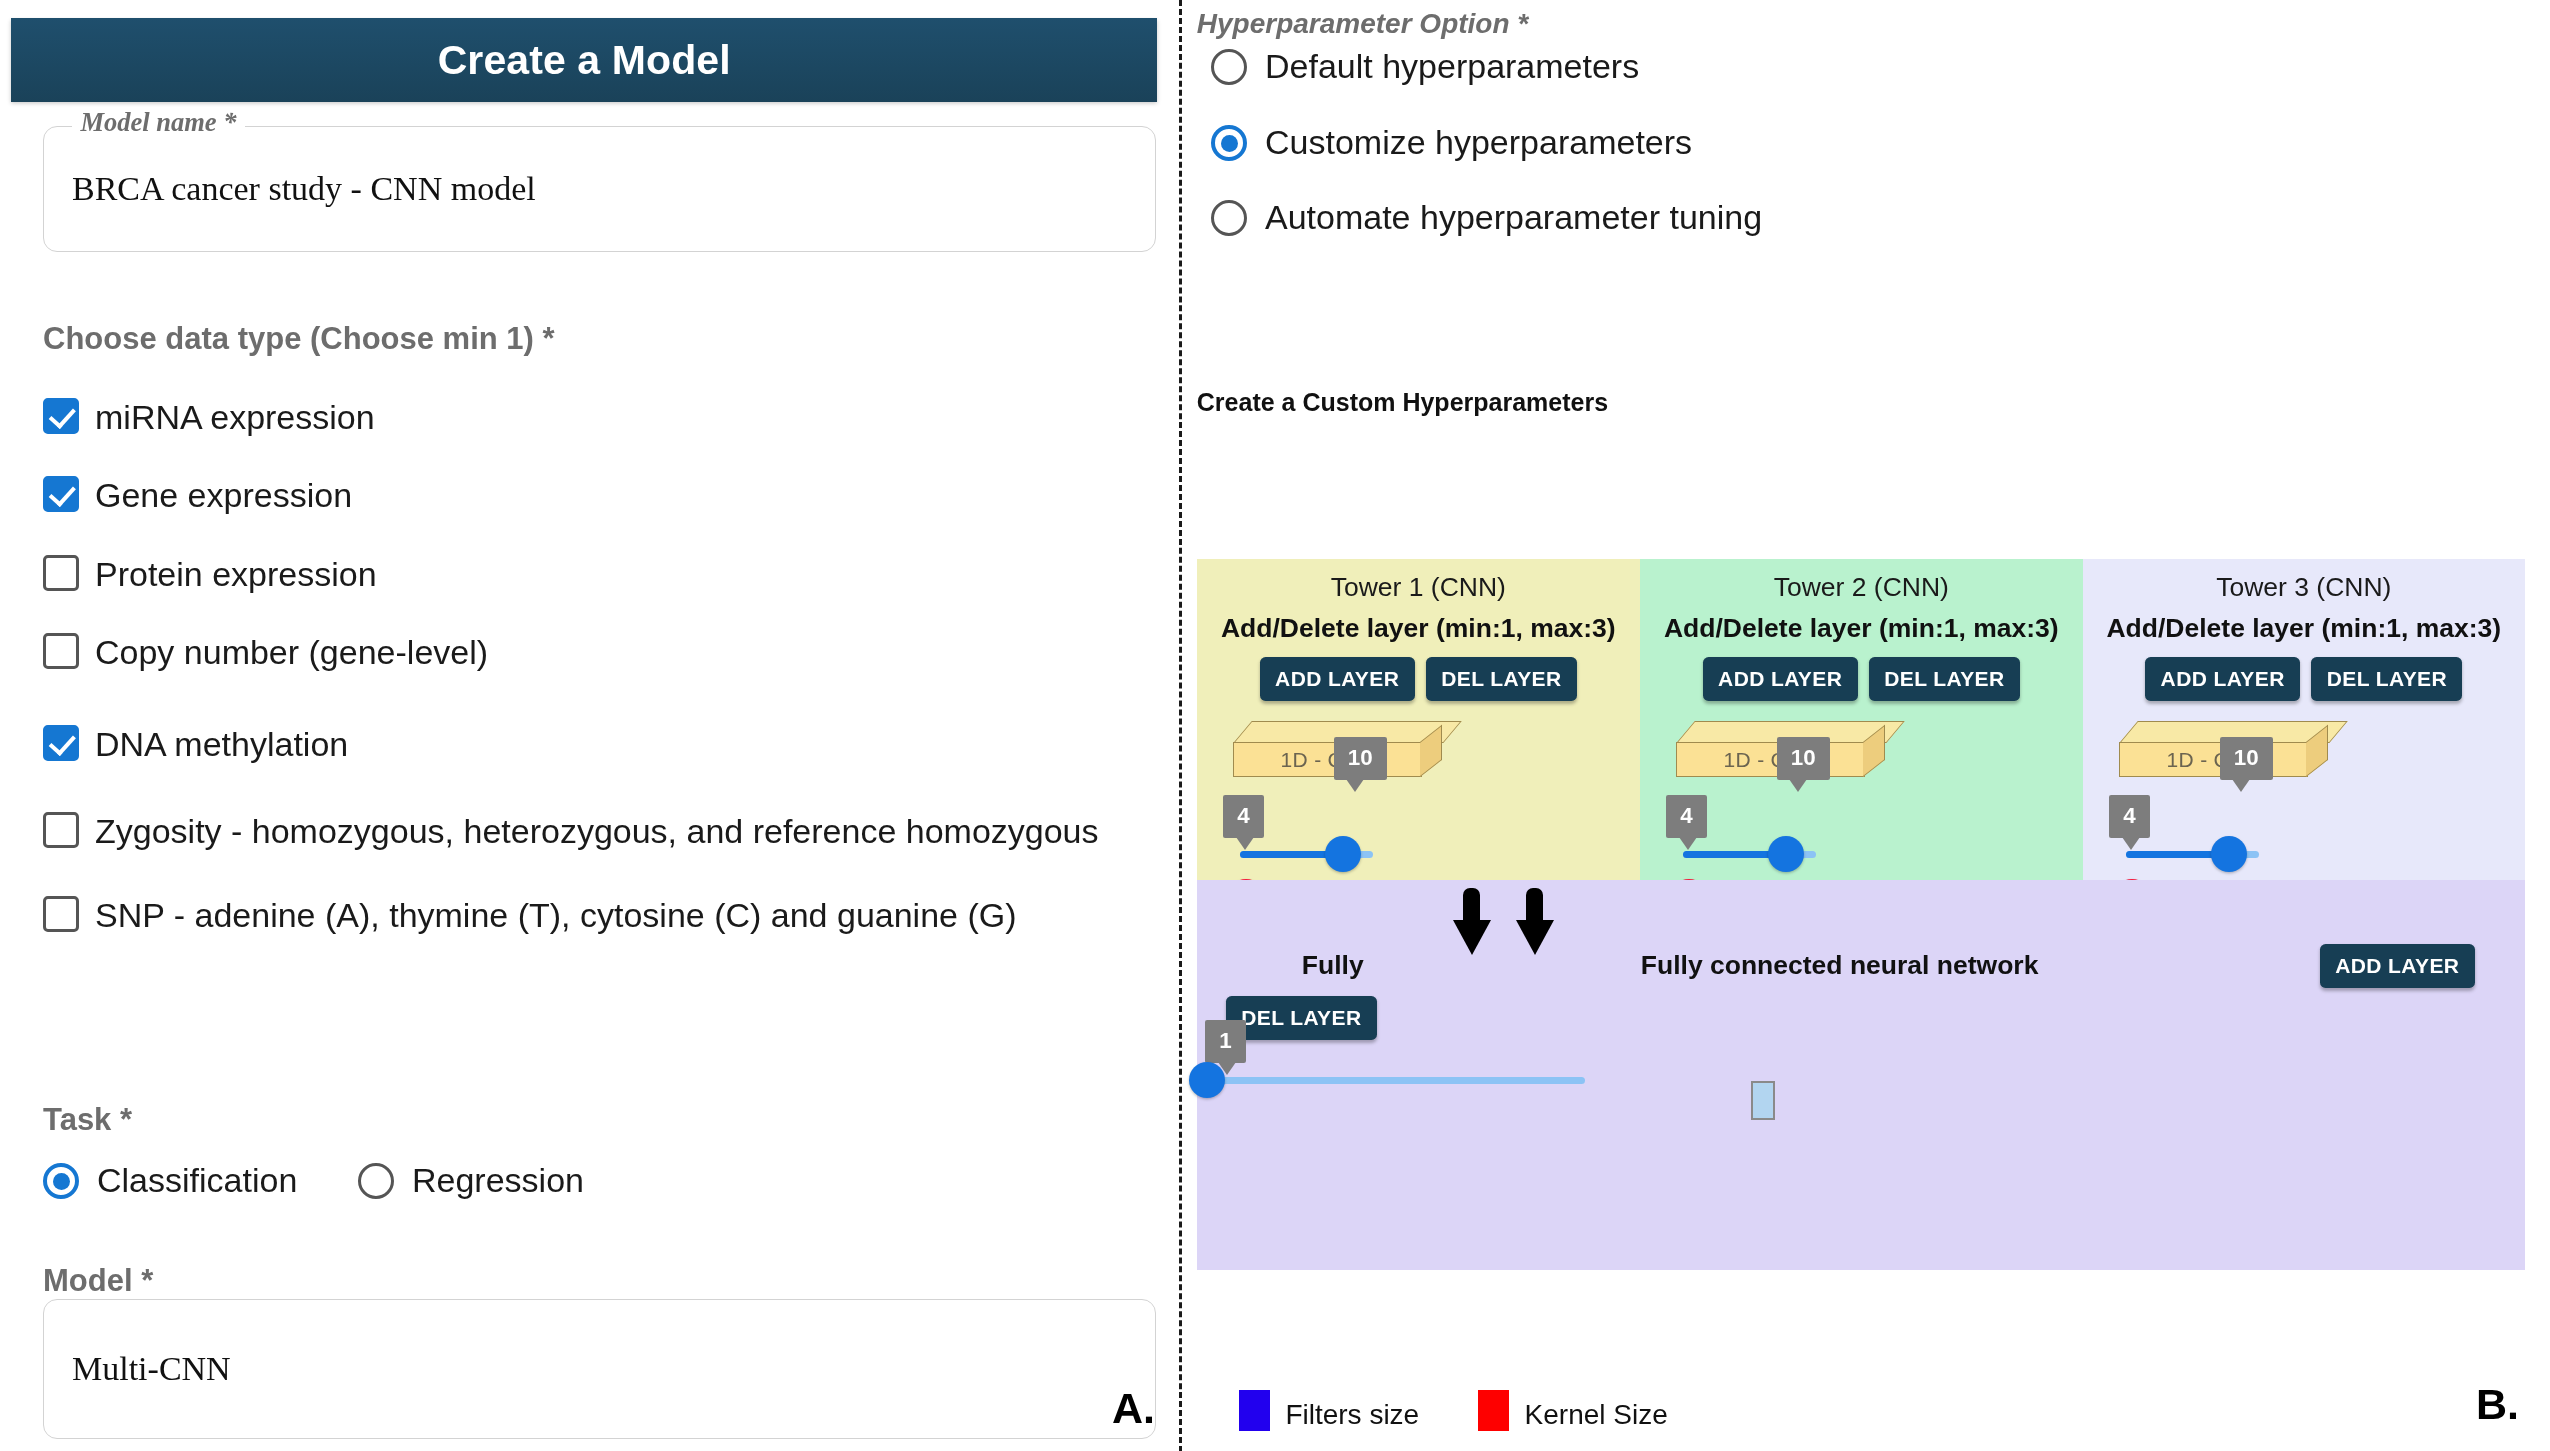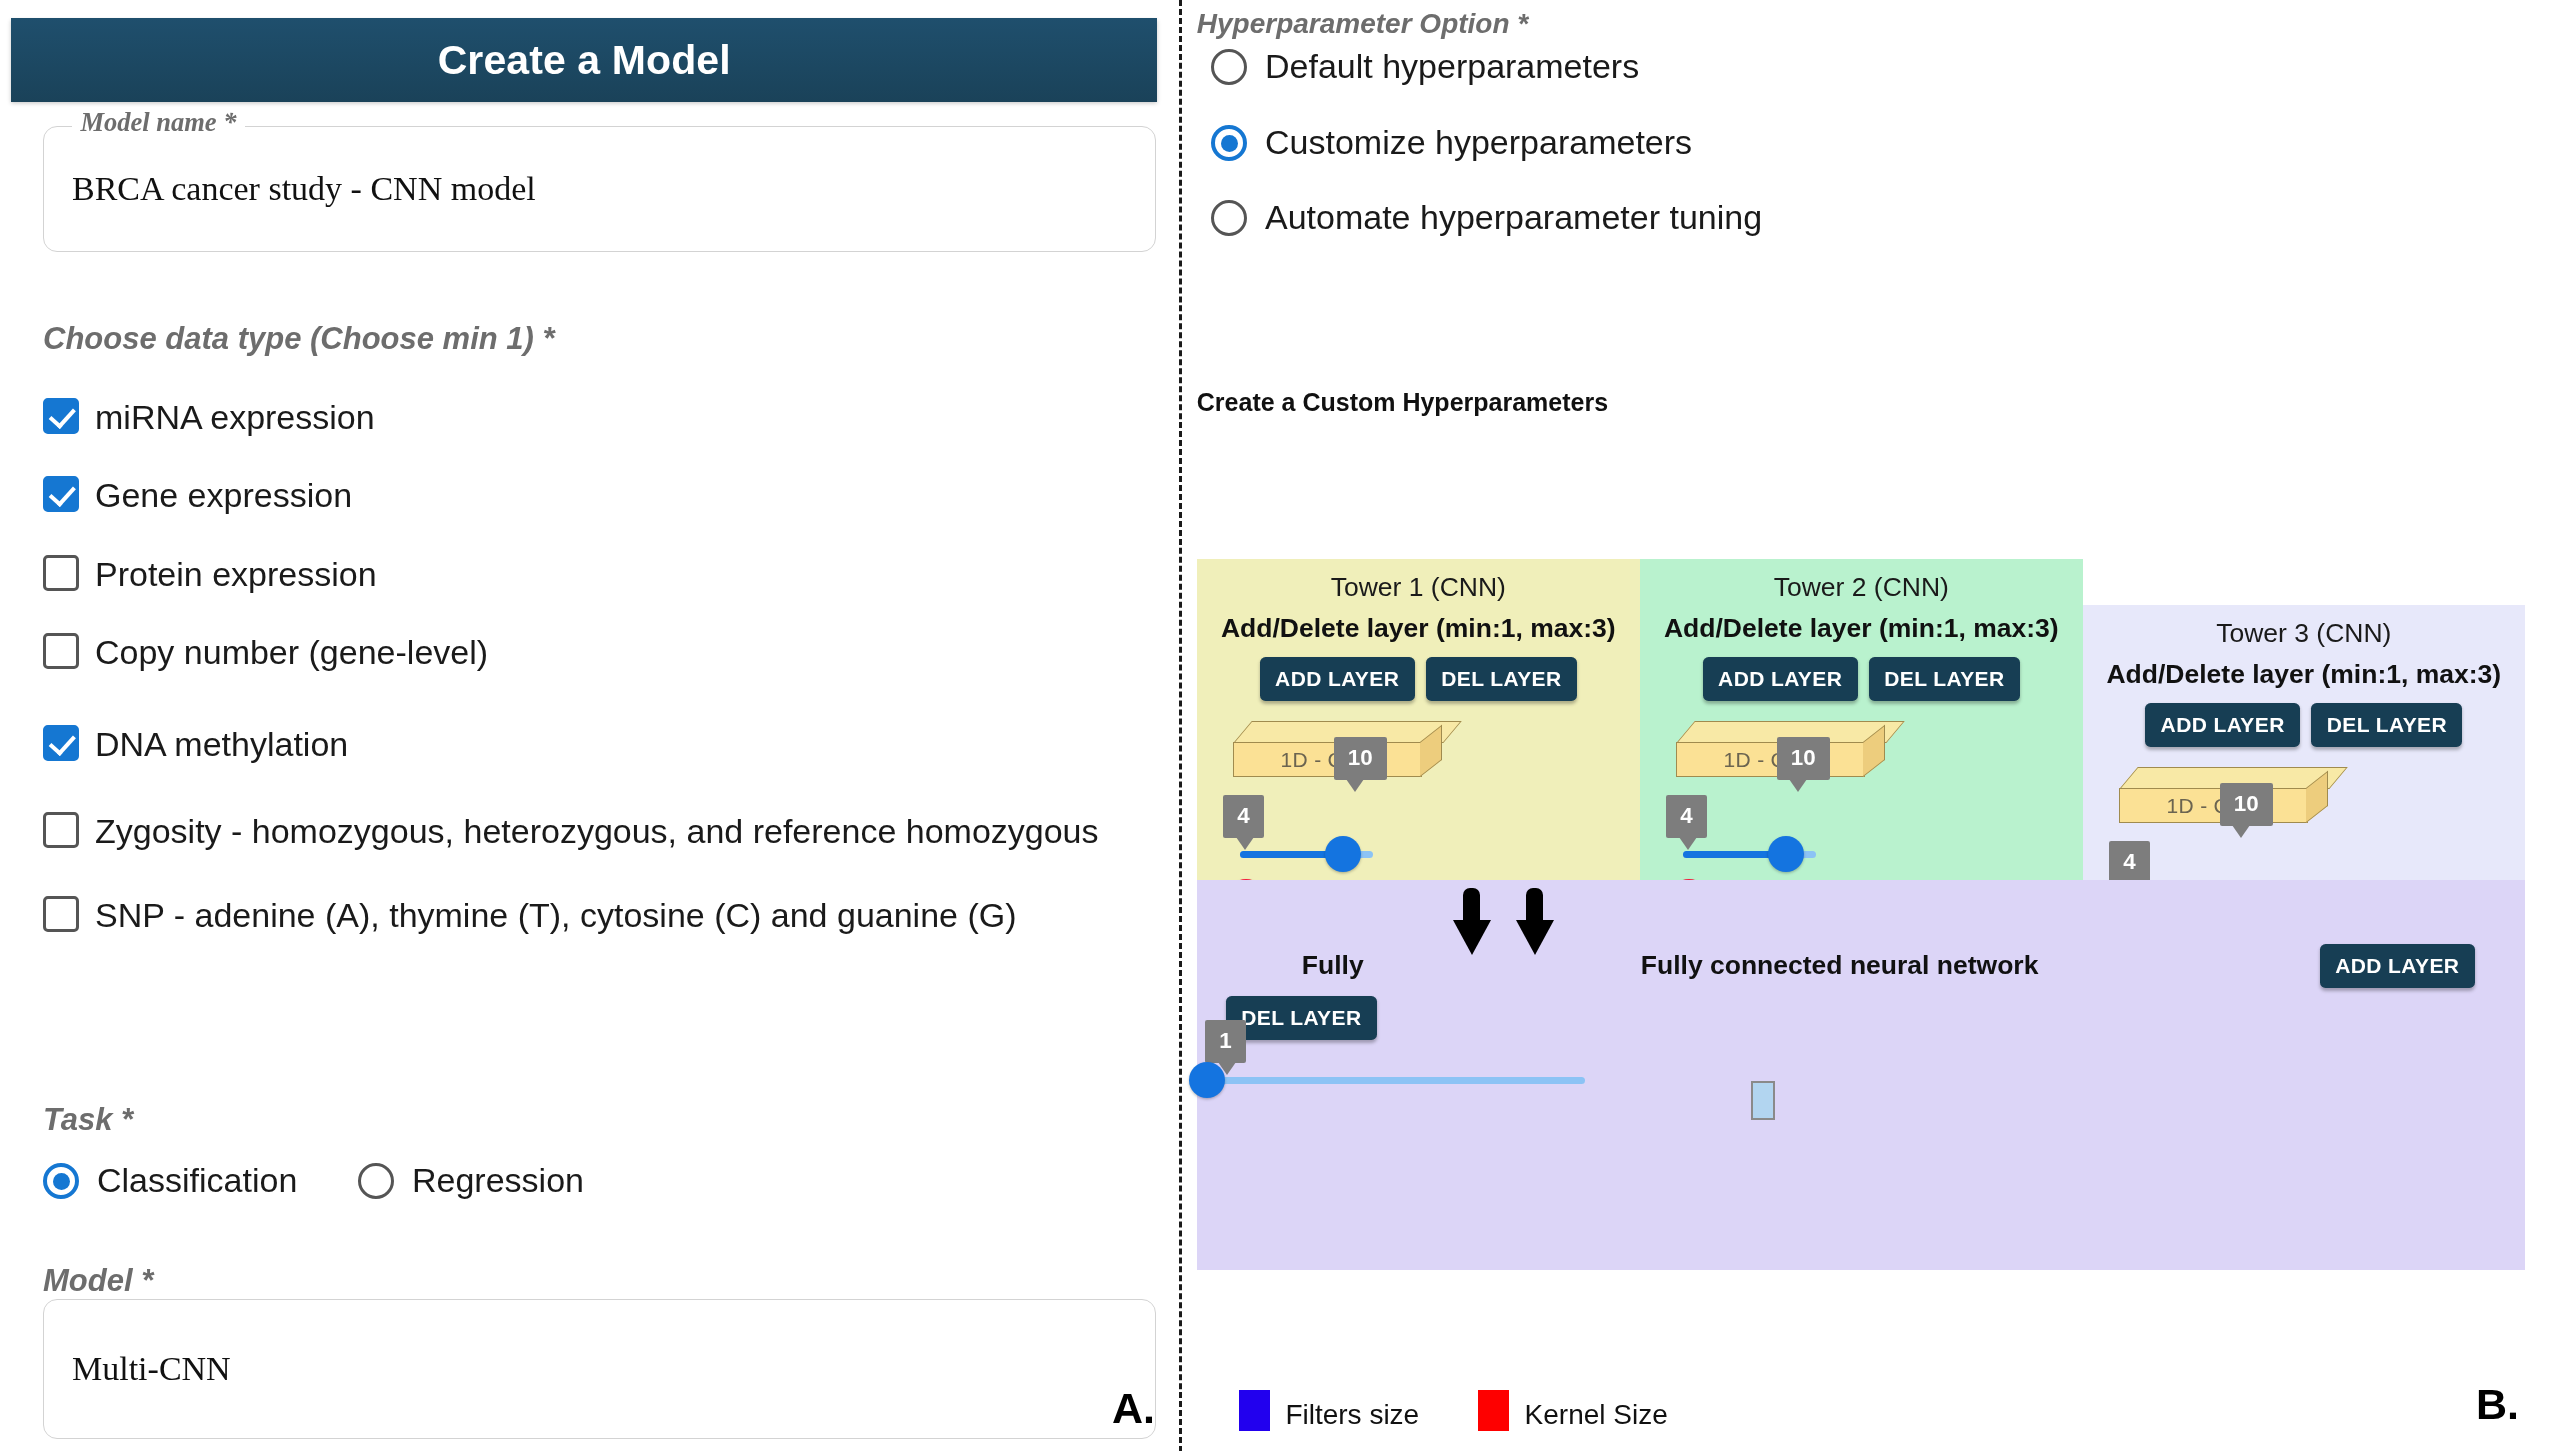--- a/index.html
+++ b/index.html
@@ -47,21 +47,21 @@
   }
   .fieldset-value {
     position: absolute; left: 28px; top: 50%; transform: translateY(-50%);
     font-size: 34px; color: #111111;
   }
   #model-name-box { left: 43px; top: 126px; width: 1113px; height: 126px; }
   #model-box      { left: 43px; top: 1299px; width: 1113px; height: 140px; }
 
   .section-label {
     position: absolute;
-    font-size: 31px; font-style: italic; font-weight: 700; color: #6d6d6d;
+    font-size: 31px; font-weight: 700; color: #6d6d6d;
     white-space: nowrap;
   }
   #label-datatype { left: 43px; top: 321px; }
   #label-task     { left: 43px; top: 1102px; }
   #label-model    { left: 43px; top: 1263px; }
 
   .checkbox-row {
     position: absolute; left: 43px;
     display: flex; align-items: flex-start; gap: 16px;
   }
@@ -133,21 +133,21 @@
   }
   #arrow-csv-1 { left: 256px; top: 89px; }
   #arrow-csv-2 { left: 319px; top: 89px; }
   #arrow-fc-1  { left: 256px; top: 469px; }
   #arrow-fc-2  { left: 319px; top: 469px; }
 
   .towers { position: absolute; left: 0; top: 140px; width: 1328px; height: 411px; display: flex; }
   .tower { height: 321px; position: relative; }
   .tower.t1 { width: 443px; background: #f0efba; }
   .tower.t2 { width: 443px; background: #b9f2ce; }
-  .tower.t3 { width: 442px; background: #e7e8fa; margin-top: 46px; }
+  .tower.t3 { width: 442px; background: #e7e8fa; }
 
   .tower-title {
     position: absolute; top: 12.6px; left: 0; width: 100%;
     text-align: center; font-size: 26.5px; color: #1a1a1a;
   }
   .tower-sub {
     position: absolute; top: 54px; left: 0; width: 100%;
     text-align: center; font-size: 26.5px; font-weight: 700; color: #111111;
   }
   .tower-btns {

